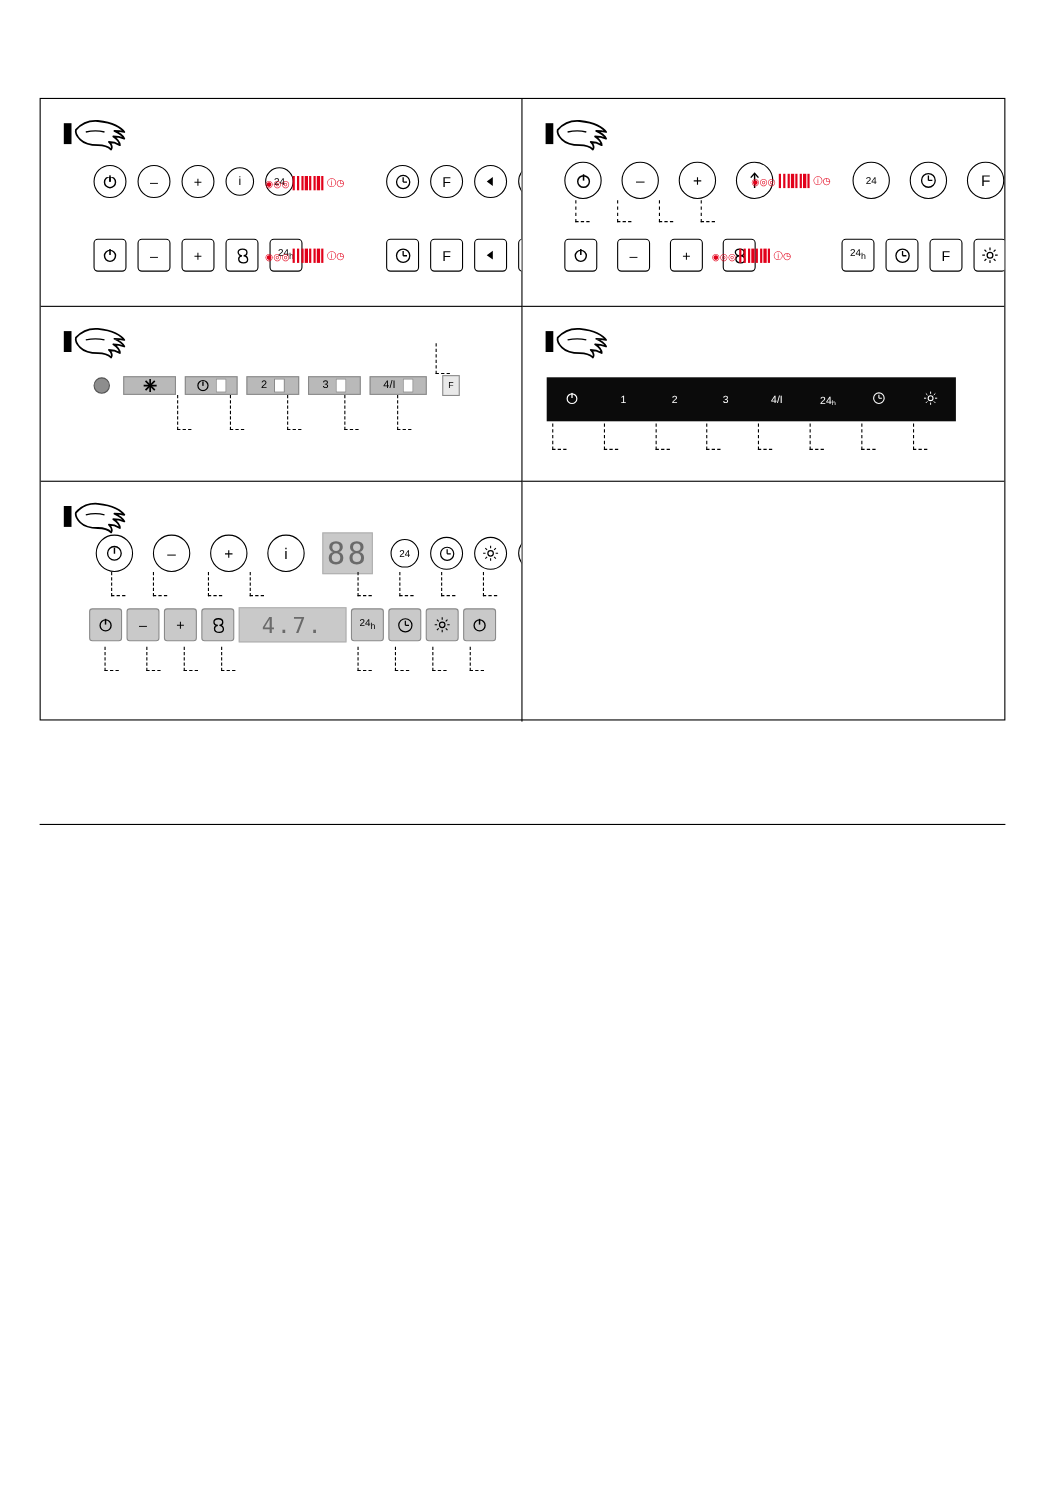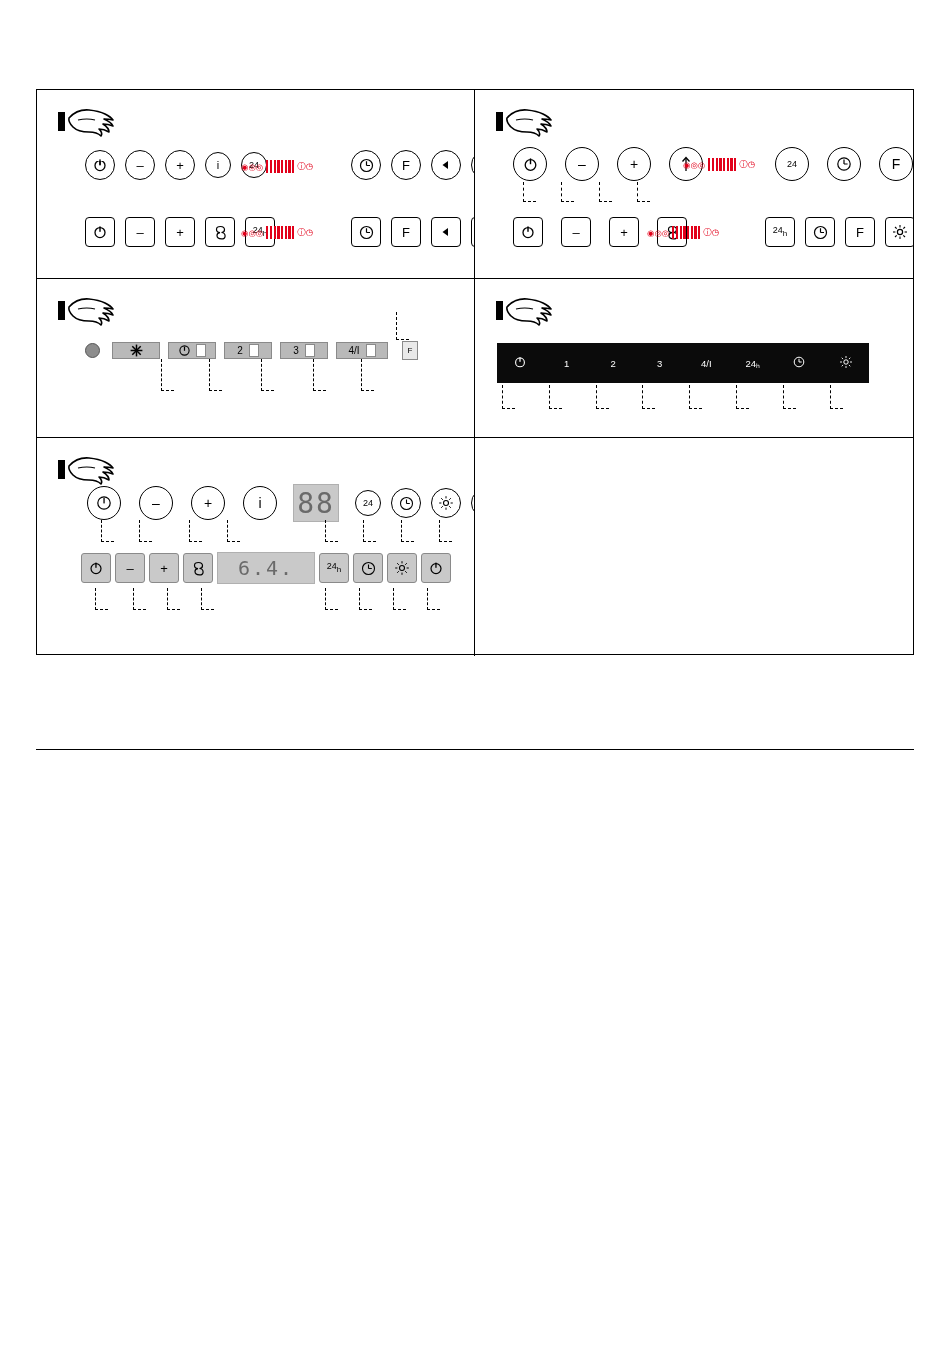--- a/index.html
+++ b/index.html
@@ -585,21 +585,21 @@
             <span>+</span>
           </div>
         <div style="width:4px"></div>
         <div class="skey grey">
           <svg width="17" height="17" viewBox="0 0 17 17">
               <path d="M8.5 2.5 q4 0 4 3.2 q0 2.6 -3 2.8 q3.6 0.4 3.6 3.4 q0 3 -3.6 3 q-4.5 0 -4.5 -3.4 q0 -2.6 3 -2.9 q-3.5 -0.4 -3.5 -3.2 q0 -2.9 4 -2.9 z" fill="none" stroke="#000" stroke-width="1.2"></path>
             </svg>
         </div>
         <div style="width:4px"></div>
         <div class="seg7" style="width:96px;height:30px;font-size:20px;">
-            <span>6.4.</span>
+            <span>4.7.</span>
           </div>
         <div style="width:4px"></div>
         <div class="skey grey">
             <span class="tiny nowrap"><span>24</span><span class="sub">h</span></span>
           </div>
         <div style="width:4px"></div>
         <div class="skey grey">
           <svg width="15" height="15" viewBox="0 0 15 15">
               <circle cx="7.5" cy="7.5" r="6" fill="none" stroke="#000" stroke-width="1.1"></circle>
               <path d="M7.5 7.5 L7.5 3.4 M7.5 7.5 L10.8 7.5" stroke="#000" stroke-width="1.1"></path>

